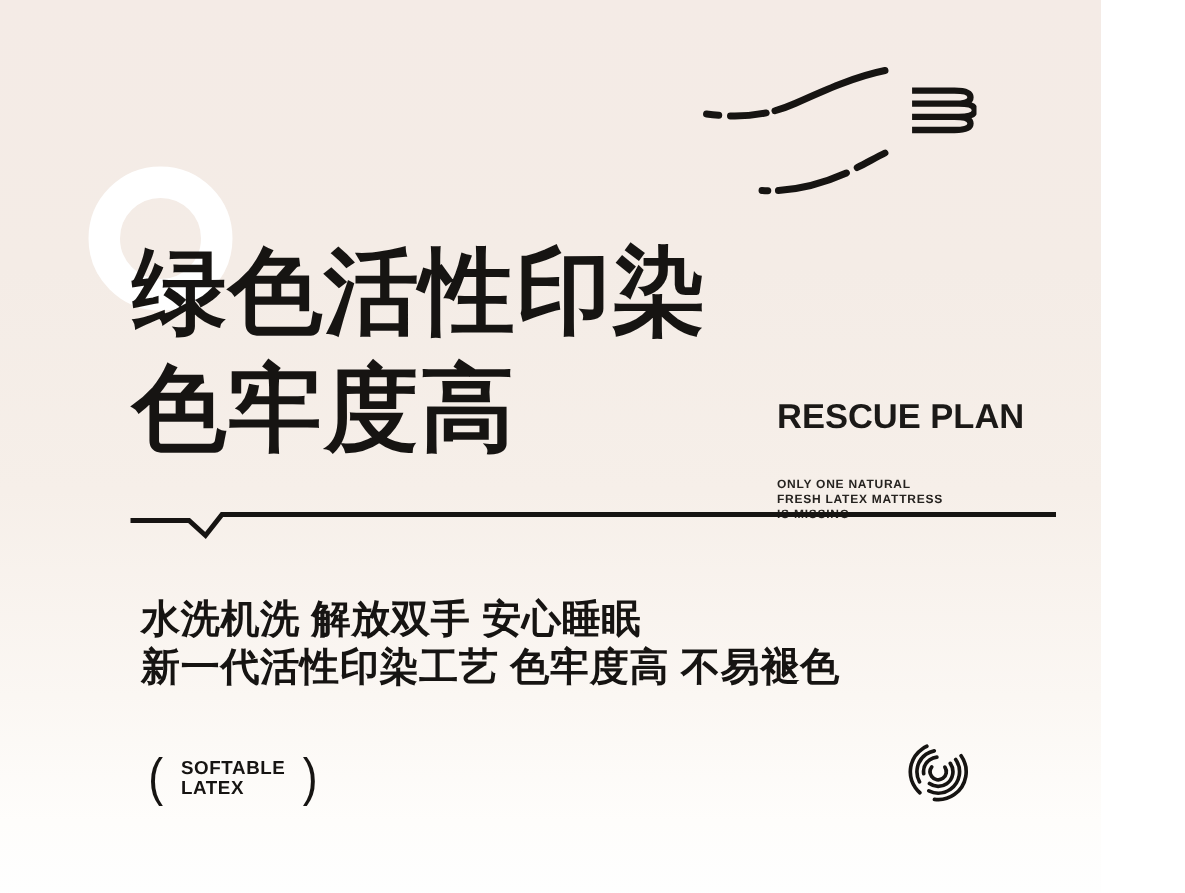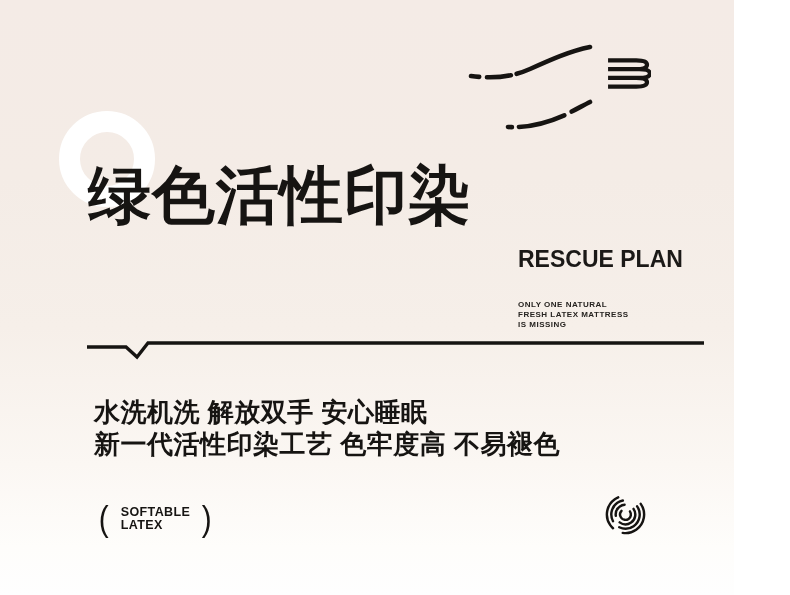--- a/index.html
+++ b/index.html
@@ -33,21 +33,21 @@
     line-height: 78px;
     font-weight: 900;
     color: #161412;
     letter-spacing: 1px;
     white-space: nowrap;
   }
 
   
   .aside-block {
     position: absolute;
-    left: 518px; top: 246px;
+    left: 518px; top: 264px;
     color: #1b1917;
   }
   .aside-title {
     font-size: 23px;
     font-weight: 800;
     letter-spacing: 0px;
     white-space: nowrap;
   }
   .aside-sub {
     margin-top: 27px;
@@ -117,20 +117,21 @@
   </svg>
 
   <svg class="mattress" width="45" height="37" viewBox="0 0 46 38">
     <path d="M2 4.5 H31 Q42 4.5 42 9 Q42 13.5 31 13.5 H2
              M2 13.5 H34 Q45 13.5 45 18 Q45 22.5 34 22.5 H2
              M2 22.5 H31 Q42 22.5 42 27 Q42 31.5 31 31.5 H2" fill="none" stroke="#161412" stroke-width="4.3"></path>
   </svg>
 
   <div class="headline">
     <div>绿色活性印染</div>
+    <div>色牢度高</div>
   </div>
 
   <div class="aside-block">
     <div class="aside-title">RESCUE PLAN</div>
     <div class="aside-sub">ONLY ONE NATURAL
 FRESH LATEX MATTRESS
 IS MISSING</div>
   </div>
 
   <svg class="divider-svg" width="620" height="26" viewBox="0 0 620 26">

